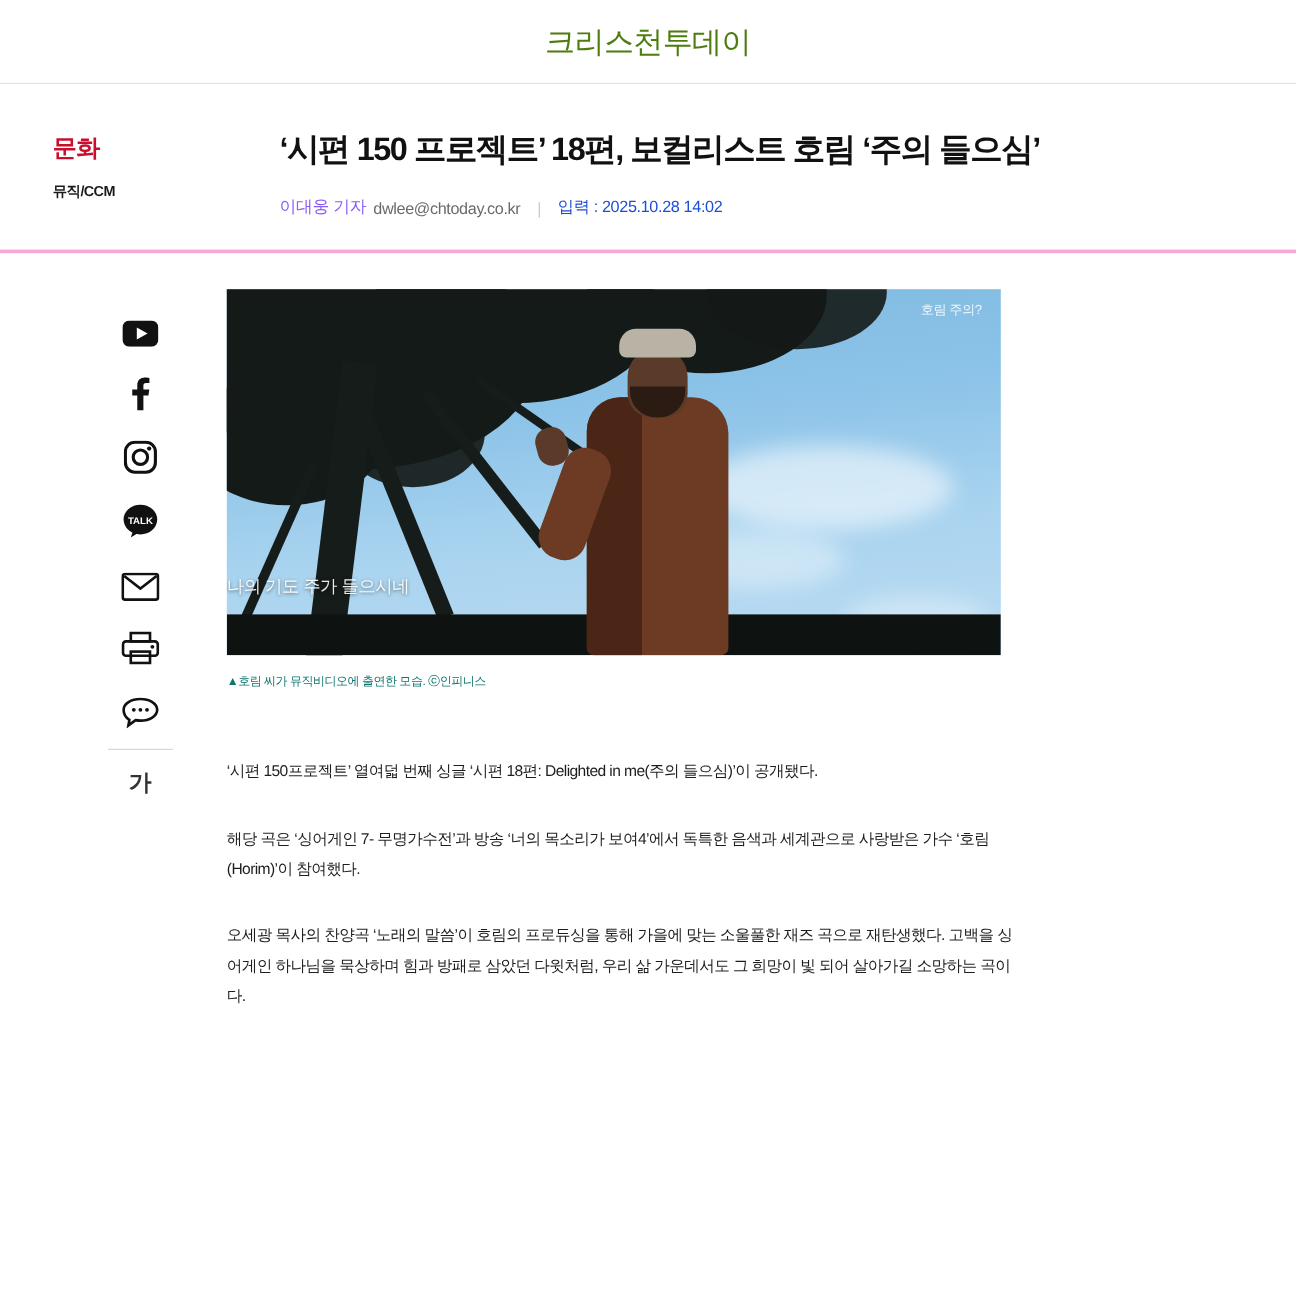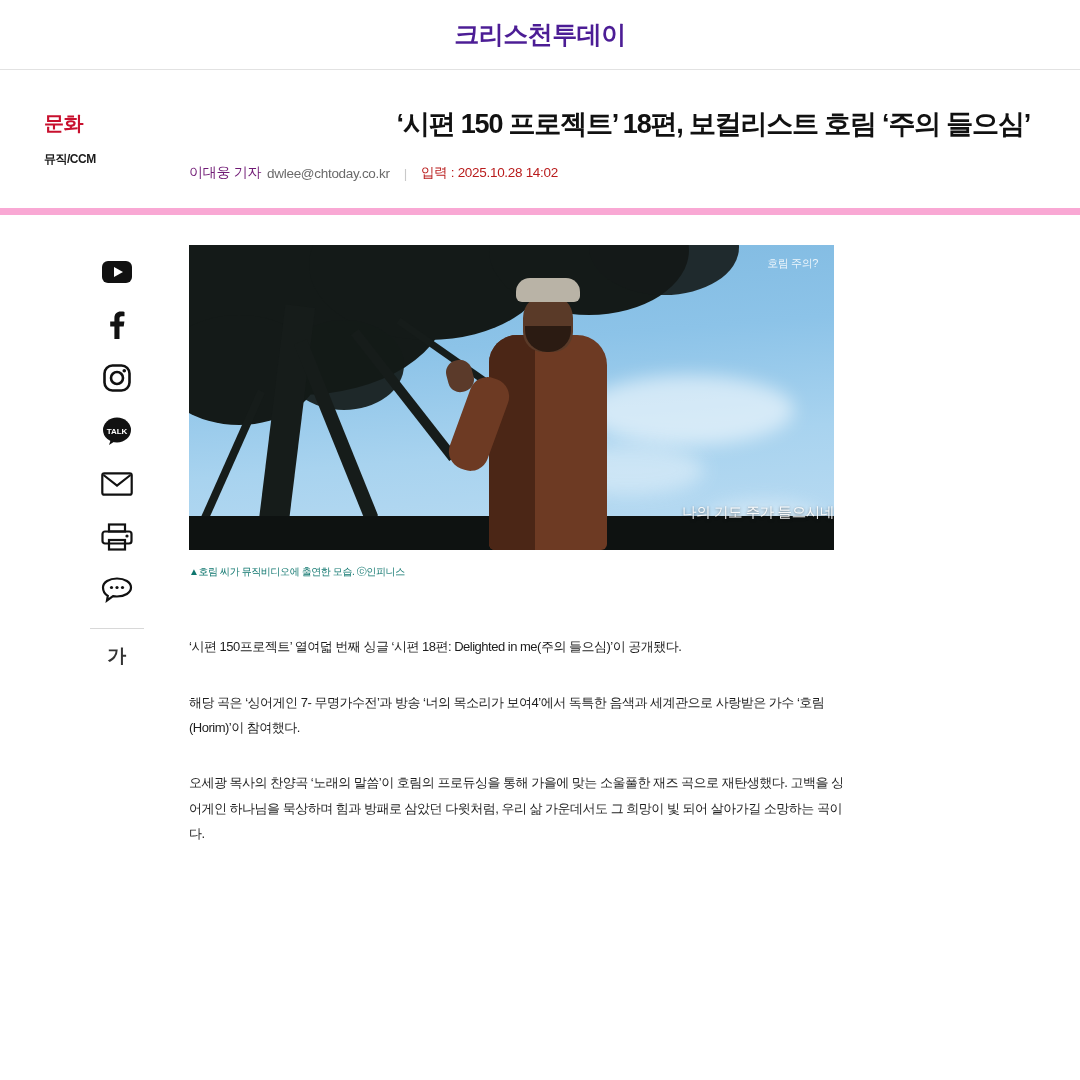--- a/index.html
+++ b/index.html
@@ -15,89 +15,90 @@
   
   .masthead {
     height: 70px;
     display: flex;
     align-items: center;
     justify-content: center;
     border-bottom: 1px solid #e2e2e2;
   }
   .masthead-title {
     font-size: 25px;
-    font-weight: bold;
-    letter-spacing: -0.5px;
-    color: #4c1d95;
+    font-weight: normal;
+    letter-spacing: -0.5px;
+    color: #4d7c0f;
   }
 
   
   .head-wrap {
     display: flex;
     padding: 36px 40px 26px 44px;
-    border-bottom: 7px solid #f9a8d4;
+    border-bottom: 3px solid #f9a8d4;
+    gap: 44px;
   }
   .cat-col {
     width: 145px;
     flex: 0 0 145px;
     padding-top: 4px;
   }
   .cat-main {
     color: #c8102e;
     font-size: 20px;
     font-weight: bold;
     letter-spacing: -0.5px;
     margin-bottom: 14px;
   }
   .cat-sub {
     color: #1a1a1a;
     font-size: 12px;
     font-weight: bold;
     letter-spacing: -0.5px;
   }
-  .title-col { flex: 1; padding-right: 10px; text-align: right; }
+  .title-col { flex: 1; padding-right: 10px; }
   .article-title {
     font-size: 27px;
     font-weight: bold;
     letter-spacing: -1.2px;
     line-height: 1.35;
     color: #111;
     margin: 0 0 22px 0;
   }
   .byline {
     font-size: 13.5px;
     color: #555;
     display: flex;
     align-items: center;
     gap: 6px;
     letter-spacing: -0.3px;
   }
-  .byline .reporter { color: #701a75; font-size: 14px; }
+  .byline .reporter { color: #8b5cf6; font-size: 14px; }
   .byline .email { color: #6a6a6a; }
   .byline .sep { color: #c9c9c9; margin: 0 8px; }
-  .byline .date { color: #b91c1c; }
+  .byline .date { color: #1d4ed8; }
 
   
   .body-wrap {
     display: flex;
     padding: 30px 40px 0 44px;
   }
   .share-col {
     width: 145px;
     flex: 0 0 145px;
     display: flex;
     flex-direction: column;
     align-items: center;
     padding-top: 6px;
   }
   .share-btn {
     width: 42px; height: 42px;
     margin-bottom: 11px;
     display: flex;
-    align-items: center;
+    align-items: flex-end;
     justify-content: center;
     cursor: pointer;
   }
   .share-btn svg { display: block; }
   .font-sep {
     width: 54px;
     height: 1px;
     background: #d8d8d8;
     margin: 6px 0 14px 0;
   }
@@ -203,22 +204,22 @@
   .hat {
     position: absolute;
     width: 64px; height: 24px;
     background: #b9b3a6;
     border-radius: 14px 14px 6px 6px;
     left: 27px; bottom: 248px;
   }
   .subtitle-vid {
     position: absolute;
     width: 100%;
-    bottom: 28px;
-    text-align: right;
+    bottom: 48px;
+    text-align: left;
     color: rgba(255,255,255,0.92);
     font-size: 14.5px;
     letter-spacing: -0.4px;
     text-shadow: 0 1px 3px rgba(0,0,0,.55);
   }
   .logo-mark {
     position: absolute;
     top: 12px; right: 16px;
     color: rgba(255,255,255,0.85);
     font-size: 11px;

